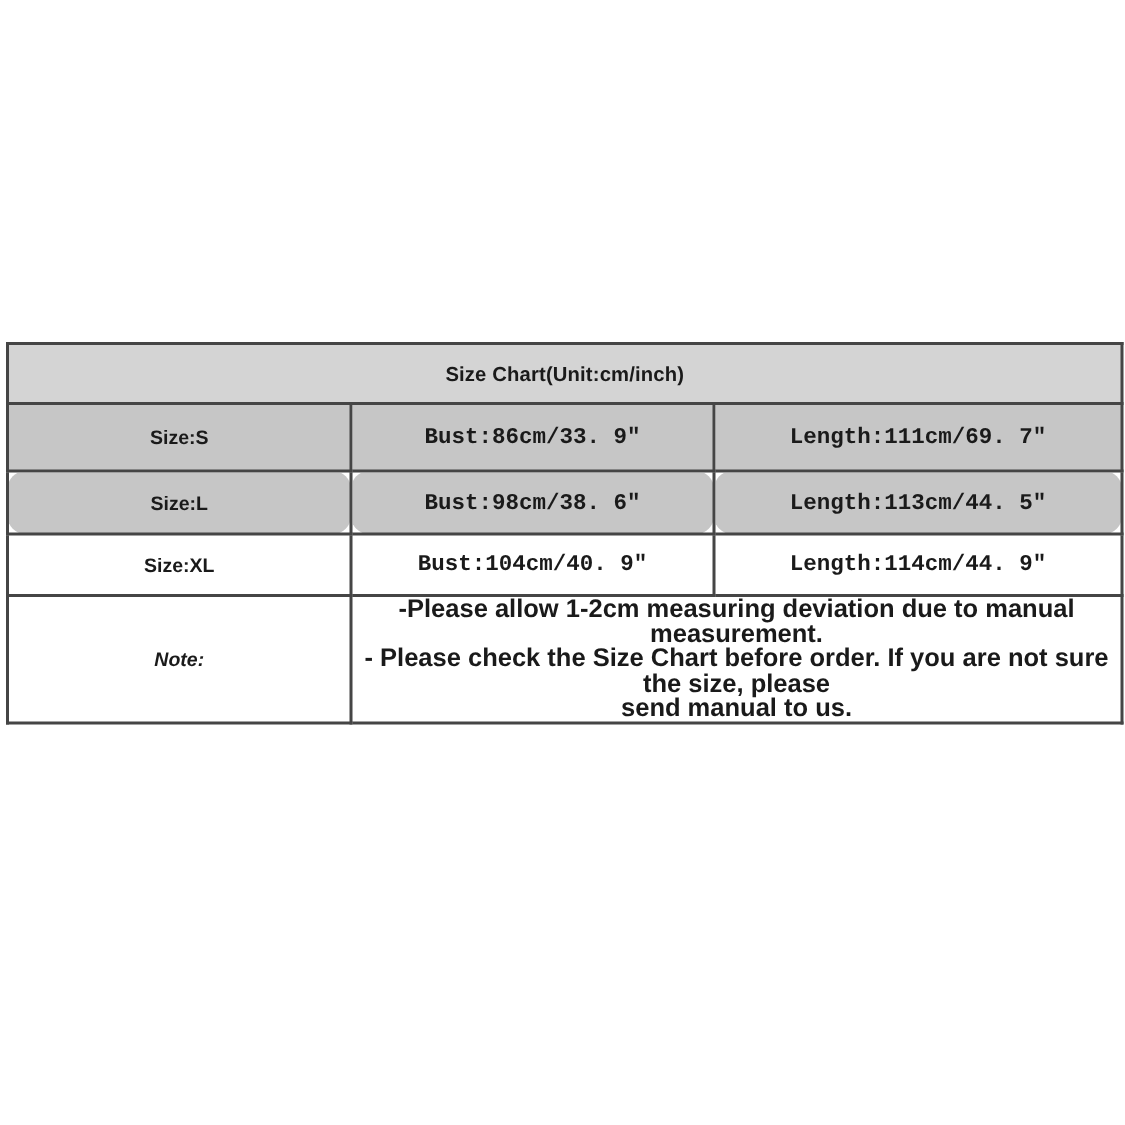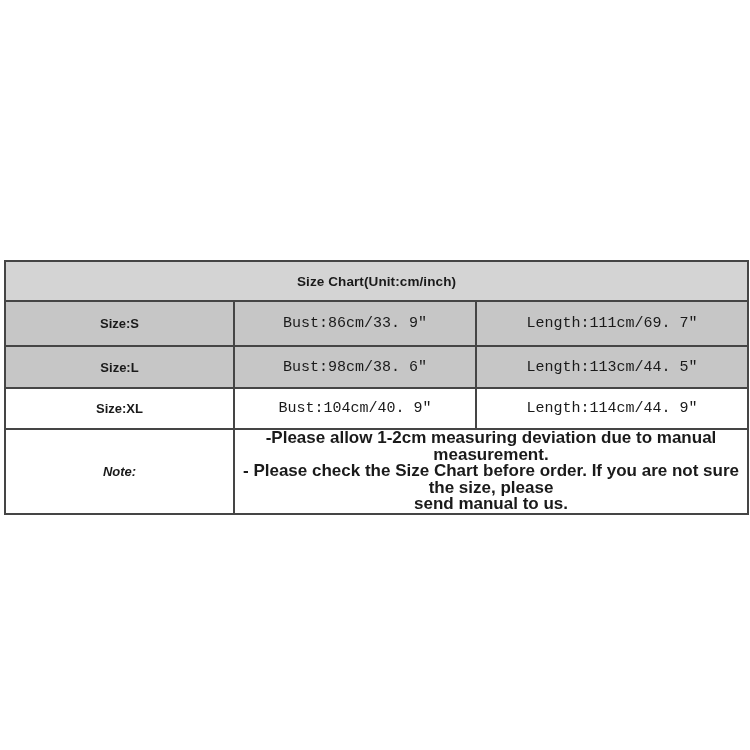--- a/index.html
+++ b/index.html
@@ -17,21 +17,20 @@
   .chart-wrap {
     position: absolute;
     left: 4px;
     top: 228px;
     width: 743px;
   }
   table.size-chart {
     width: 100%;
     border-collapse: collapse;
     table-layout: fixed;
-    margin-top: 32px;
   }
   table.size-chart td {
     border: 2px solid #454545;
     text-align: center;
     vertical-align: middle;
     padding: 0;
     overflow: hidden;
   }
   col.c1 { width: 229px; }
   col.c2 { width: 242px; }
@@ -42,30 +41,30 @@
     background: #d4d4d4;
     font-weight: bold;
     font-size: 13.5px;
     letter-spacing: 0.1px;
   }
   tr.data-row td { background: #ffffff; }
   tr.data-row.shaded td { background: #c6c6c6; }
 
   tr.row-s  td { height: 43px; }
   tr.row-m  td { height: 39px; }
-  tr.row-l  td { height: 40px; }
+  tr.row-l  td { height: 40px; border-radius: 12px; }
   tr.row-xl td { height: 39px; }
 
   .size-cell {
     font-weight: bold;
     font-size: 13px;
   }
   .data-cell {
     font-family: "Liberation Mono", "DejaVu Sans Mono", monospace;
-    font-weight: normal;
+    font-weight: bold;
     font-size: 15px;
     white-space: nowrap;
   }
   tr.note-row td { height: 78px; background: #ffffff; }
   .note-label-cell {
     font-weight: bold;
     font-size: 13px;
     font-style: italic;
   }
   .note-body-cell {

